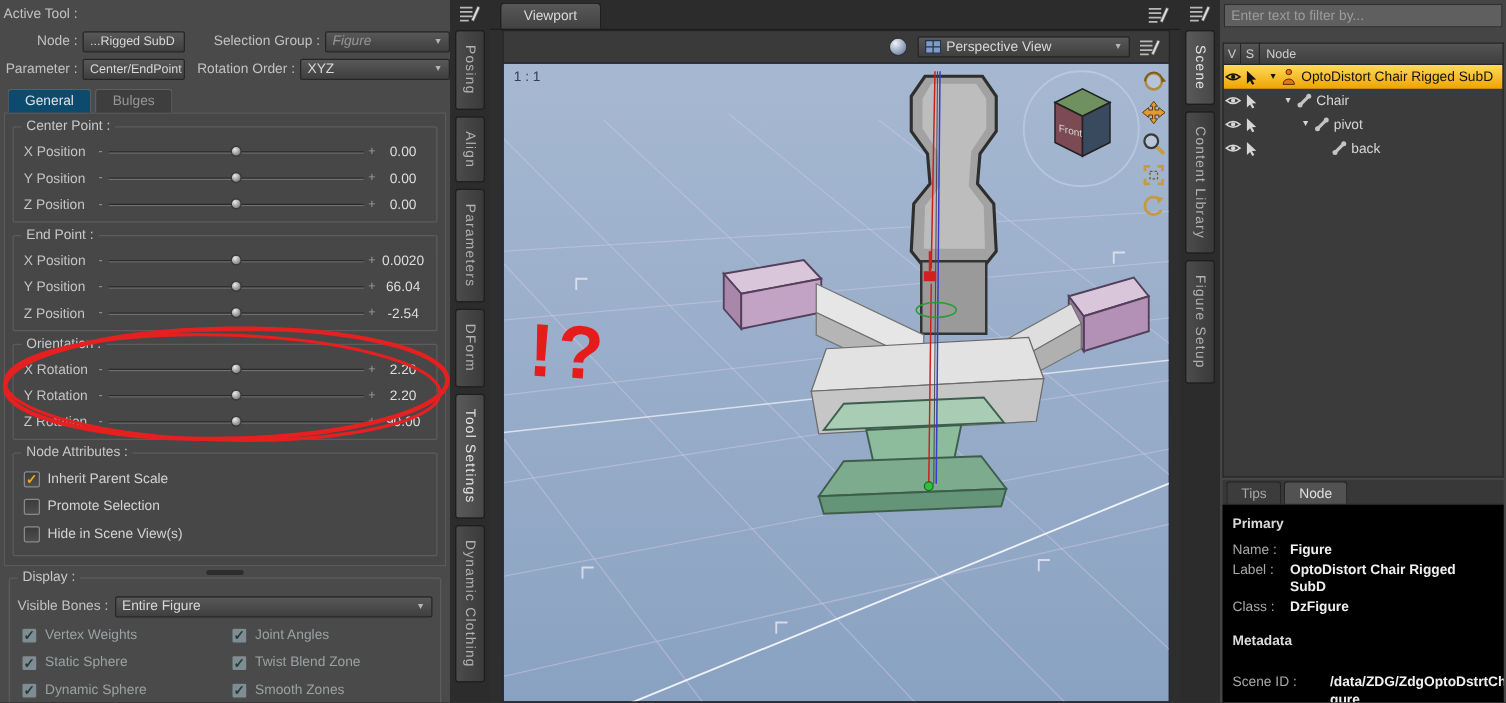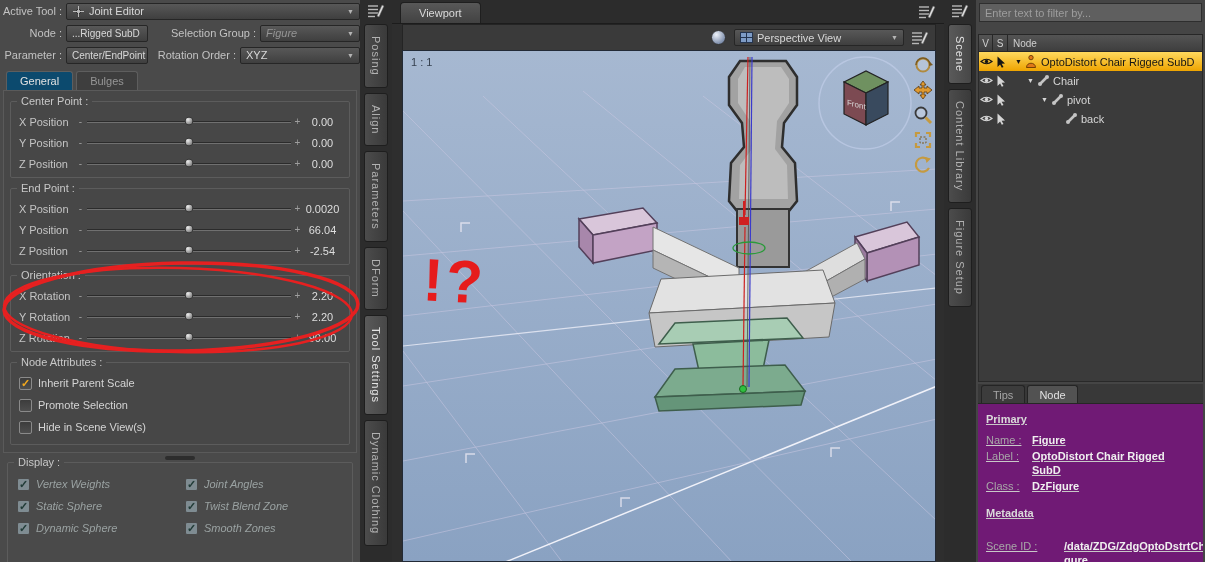--- a/index.html
+++ b/index.html
@@ -26,21 +26,21 @@
   .nudge{width:9px;text-align:center;color:#9e9e9e;font-size:10px;cursor:pointer;}
   .track{flex:1;height:2px;background:#2b2b2b;border-bottom:1px solid #707070;position:relative;margin:0 2px;cursor:pointer;}
   .thumb{position:absolute;left:50%;top:50%;transform:translate(-50%,-50%);width:9px;height:9px;border-radius:50%;background:radial-gradient(circle at 35% 30%,#ececec,#858585 70%);border:1px solid #383838;cursor:pointer;}
   .sval{width:44px;text-align:center;color:#dedede;padding-right:3px;}
   .chk-row{display:flex;align-items:center;gap:6px;height:22px;padding-left:5px;cursor:pointer;}
   .chk{width:13px;height:13px;border:1px solid #8a8a8a;background:linear-gradient(#3c3c3c,#4e4e4e);border-radius:2px;display:flex;align-items:center;justify-content:center;font-size:11px;font-weight:bold;color:transparent;flex:none;}
   .chk.on-orange{color:#f2a81e;}
   .chk.dim{background:#7f8c92;border-color:#4a4a4a;}
   .chk.on-dark{color:#223c38;}
   .chk-lbl{color:#d4d4d4;}
-  .chk-lbl.dim{color:#9aa2a2;font-style:italic;}
+  .chk-lbl.dim{color:#9aa2a2;}
   .splitter{height:9px;display:flex;align-items:center;justify-content:center;}
   .splitter .grip{width:30px;height:4px;background:#2d2d2d;border-radius:2px;}
   .display-wrap{margin:0 7px;border:1px solid #5c5c5c;border-radius:2px;position:relative;padding:10px 4px 0;height:110px;}
   .vb-row{display:flex;align-items:center;gap:5px;height:24px;padding:0 2px;}
   .disp-grid{display:grid;grid-template-columns:1fr 1fr;}
 
   
   .vstrip{position:absolute;top:0;bottom:0;width:32px;background:#2c2c2c;display:flex;flex-direction:column;align-items:center;gap:5px;padding-top:3px;}
   .vstrip.left{left:360px;}
   .vstrip.right{left:944px;}
@@ -74,49 +74,40 @@
   .tree-body{position:absolute;left:2px;right:2px;top:52px;height:330px;background:#3b3b3b;border:1px solid #292929;border-top:none;overflow:hidden;}
   .tree-row{height:19px;display:flex;align-items:center;color:#d6d6d6;cursor:pointer;}
   .tree-row.selected{background:linear-gradient(#ffd95e,#eea400);color:#141414;}
   .tcell{width:15px;flex:none;display:flex;align-items:center;justify-content:center;}
   .tri{font-size:7px;width:11px;flex:none;text-align:center;cursor:pointer;}
   .node-ic{width:14px;flex:none;display:flex;align-items:center;justify-content:center;margin-right:3px;}
   .tree-label{white-space:nowrap;}
   .np-tabs{position:absolute;left:2px;right:2px;top:384px;height:20px;display:flex;align-items:flex-end;gap:2px;border-bottom:1px solid #262626;background:#383838;padding-left:3px;}
   .nptab{height:18px;padding:0 11px;background:#3c3c3c;border:1px solid #242424;border-bottom:none;border-radius:3px 3px 0 0;color:#a5a5a5;display:flex;align-items:center;cursor:pointer;}
   .nptab.active{background:#525252;color:#e0e0e0;}
-  .np-body{position:absolute;left:2px;right:2px;top:404px;bottom:0;background:#701a75;padding:7px 8px;overflow:hidden;text-decoration:underline;}
+  .np-body{position:absolute;left:2px;right:2px;top:404px;bottom:0;background:#000000;padding:7px 8px;overflow:hidden;}
   .np-title{font-weight:bold;color:#dadada;margin:2px 0 8px;}
   .nfield{display:flex;margin:2px 0;line-height:14px;}
   .nlbl{width:46px;flex:none;color:#a8a8a8;}
   .nlbl.wide{width:78px;}
   .nval{color:#efefef;font-weight:bold;}
   .pre{white-space:pre-line;}
   .meta-gap{height:10px;}
 
   
   .red-overlay{position:absolute;pointer-events:none;z-index:50;}
 </style>
 </head>
 <body>
 
 <div id="root">
 
   <div class="left-panel">
     <div class="toolrow">
       <span class="lbl" style="width:62px;text-align:right">Active Tool :</span>
-      <div class="dd" style="flex:1">
-        <svg width="13" height="13" viewBox="0 0 13 13">
-            <circle cx="6.5" cy="6.5" r="2.2" fill="#cfcfcf" stroke="#222"></circle>
-            <line x1="6.5" y1="1" x2="6.5" y2="12" stroke="#bbb"></line>
-            <line x1="1" y1="6.5" x2="12" y2="6.5" stroke="#bbb"></line>
-          </svg>
-        <span class="dd-text">Joint Editor</span>
-        <span class="dd-arrow">▼</span>
-      </div>
     </div>
     <div class="toolrow">
       <span class="lbl" style="width:62px;text-align:right">Node :</span>
       <div class="dd" style="width:82px">
         <span class="dd-text small">...Rigged SubD</span>
         <span class="dd-arrow">▼</span>
       </div>
       <span class="lbl" style="flex:1;text-align:right">Selection Group :</span>
       <div class="dd italic" style="width:100px">
         <span class="dd-text">Figure</span>
@@ -258,20 +249,27 @@
         </div>
       </div>
     </div>
 
     <div class="splitter">
         <div class="grip"></div>
       </div>
 
     <div class="display-wrap">
       <span class="gtitle" style="background:#4a4a4a">Display :</span>
+      <div class="vb-row">
+        <span class="lbl">Visible Bones :</span>
+        <div class="dd" style="flex:1">
+          <span class="dd-text">Entire Figure</span>
+          <span class="dd-arrow">▼</span>
+        </div>
+      </div>
       <div class="disp-grid">
         <div class="chk-row">
           <span class="chk dim on-dark">
               <span>✓</span>
             </span>
           <span class="chk-lbl dim">Vertex Weights</span>
         </div>
         <div class="chk-row">
           <span class="chk dim on-dark">
               <span>✓</span>

